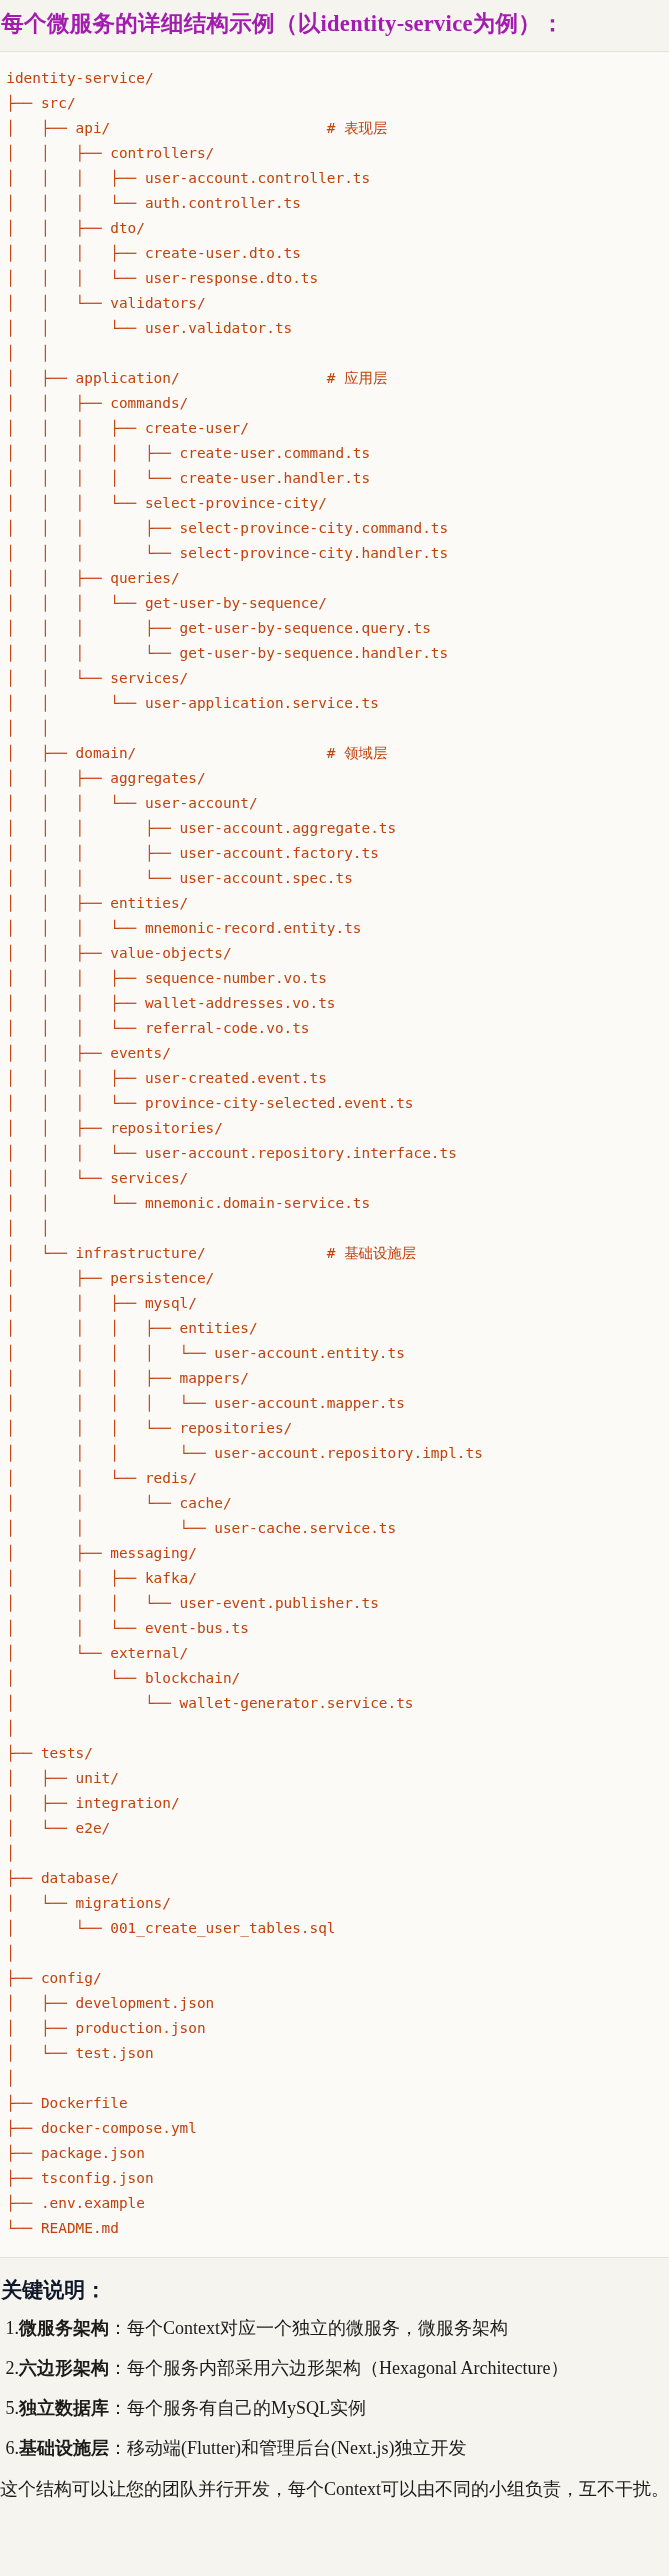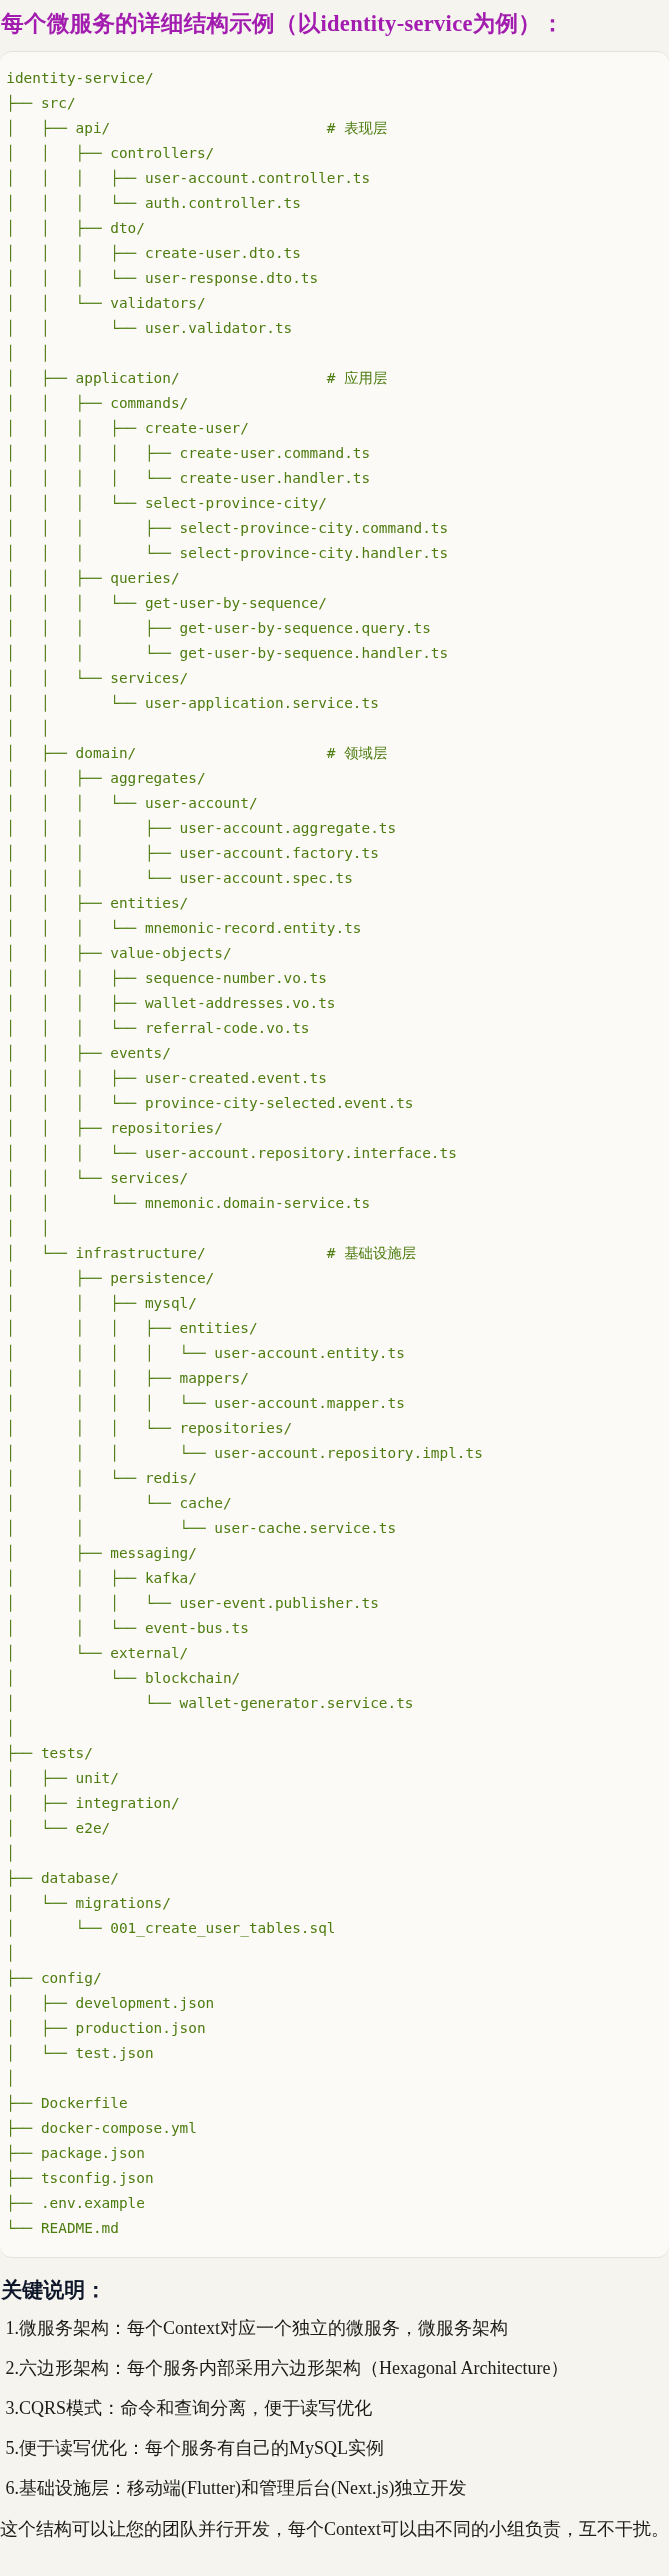--- a/index.html
+++ b/index.html
@@ -28,24 +28,23 @@
   pre.tree-block {
     display: block;
     width: 669px;
     background: #FBFAF7;
     border-top: 0.6px solid #E3E2DC;
     border-bottom: 0.6px solid #E3E2DC;
     padding: 13.8px 6.3px 16.3px 6.3px;
     font-family: "DejaVu Sans Mono", "Liberation Mono", monospace;
     font-size: 14.4px;
     line-height: 25px;
-    color: #4d7c0f;
+    color: #c2410c;
     white-space: pre;
     overflow: hidden;
-    border-radius: 12px;
   }
 
   h2.notes-heading {
     margin: 19px 0 0 0;
     padding-left: 1.3px;
     font-size: 21px;
     line-height: 27.5px;
     font-weight: 700;
     color: #0f172a;
   }
@@ -54,21 +53,21 @@
 
   .note {
     padding-left: 5.6px;
     font-size: 18px;
     line-height: 25px;
     margin-bottom: 15px;
     color: #1C1B18;
     white-space: nowrap;
   }
   .note-num { font-weight: 400; }
-  .note-term { font-weight: 400; }
+  .note-term { font-weight: 700; }
   .note-rest { font-weight: 400; }
 
   p.closing {
     margin-top: 16.3px;
     padding-left: 0;
     font-size: 18px;
     line-height: 25px;
     color: #1C1B18;
     white-space: nowrap;
   }
@@ -168,24 +167,23 @@
 ├── .env.example
 └── README.md</pre>
 
   <h2 class="notes-heading">关键说明：</h2>
 
   <div class="notes-list" id="notes-list">
   <div class="note"><span class="note-num">1.</span><span class="note-term">微服务架构</span><span class="note-rest">：每个Context对应一个独立的微服务，微服务架构</span></div>
 
   <div class="note"><span class="note-num">2.</span><span class="note-term">六边形架构</span><span class="note-rest">：每个服务内部采用六边形架构（Hexagonal Architecture）</span></div>
 
-  <div class="note"><span class="note-num">3.</span><span class="note-term">CQRS模式</span><span class="note-rest">：命令和查询分离，便于读写优化</span></div>
 
 
-  <div class="note"><span class="note-num">5.</span><span class="note-term">便于读写优化</span><span class="note-rest">：每个服务有自己的MySQL实例</span></div>
+  <div class="note"><span class="note-num">5.</span><span class="note-term">独立数据库</span><span class="note-rest">：每个服务有自己的MySQL实例</span></div>
 
   <div class="note"><span class="note-num">6.</span><span class="note-term">基础设施层</span><span class="note-rest">：移动端(Flutter)和管理后台(Next.js)独立开发</span></div>
 </div>
 
   <p class="closing">这个结构可以让您的团队并行开发，每个Context可以由不同的小组负责，互不干扰。</p>
 
 </div>
 
 
 </body></html>

